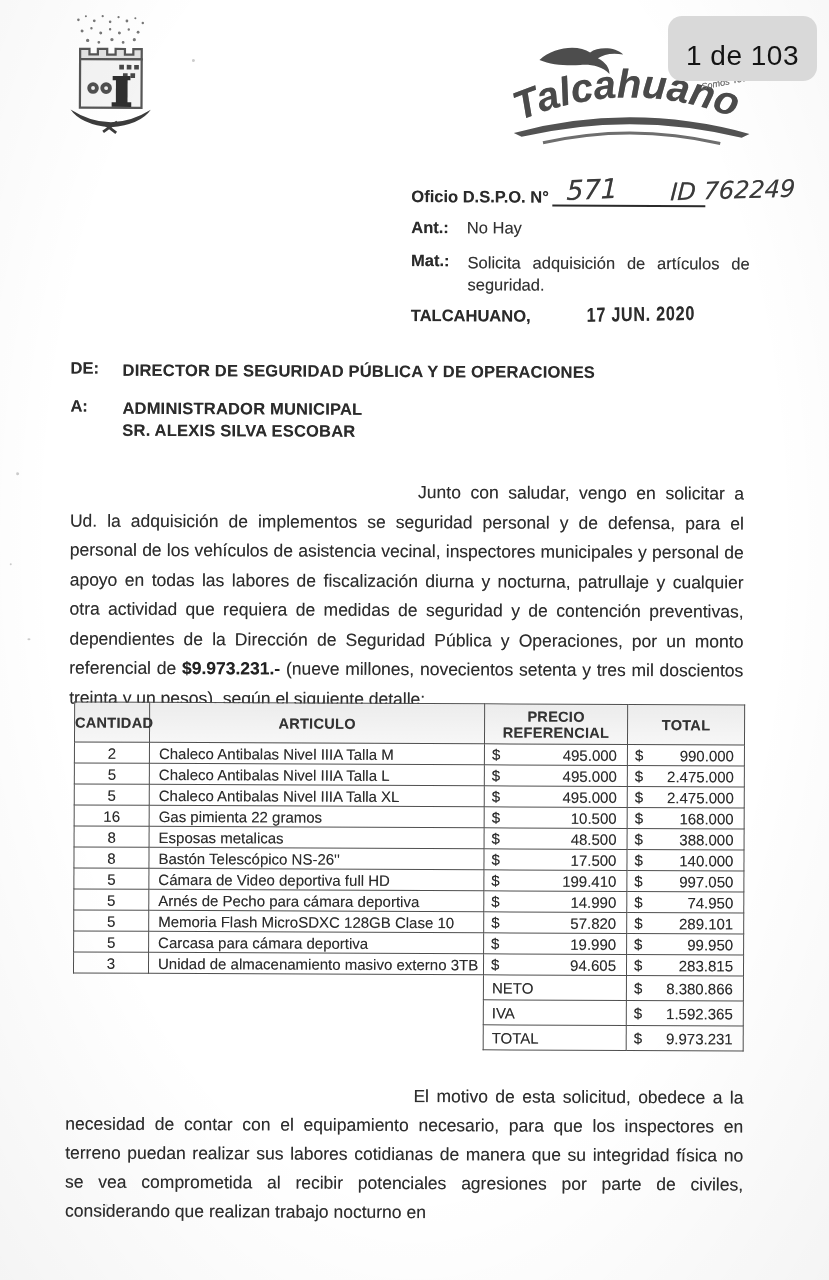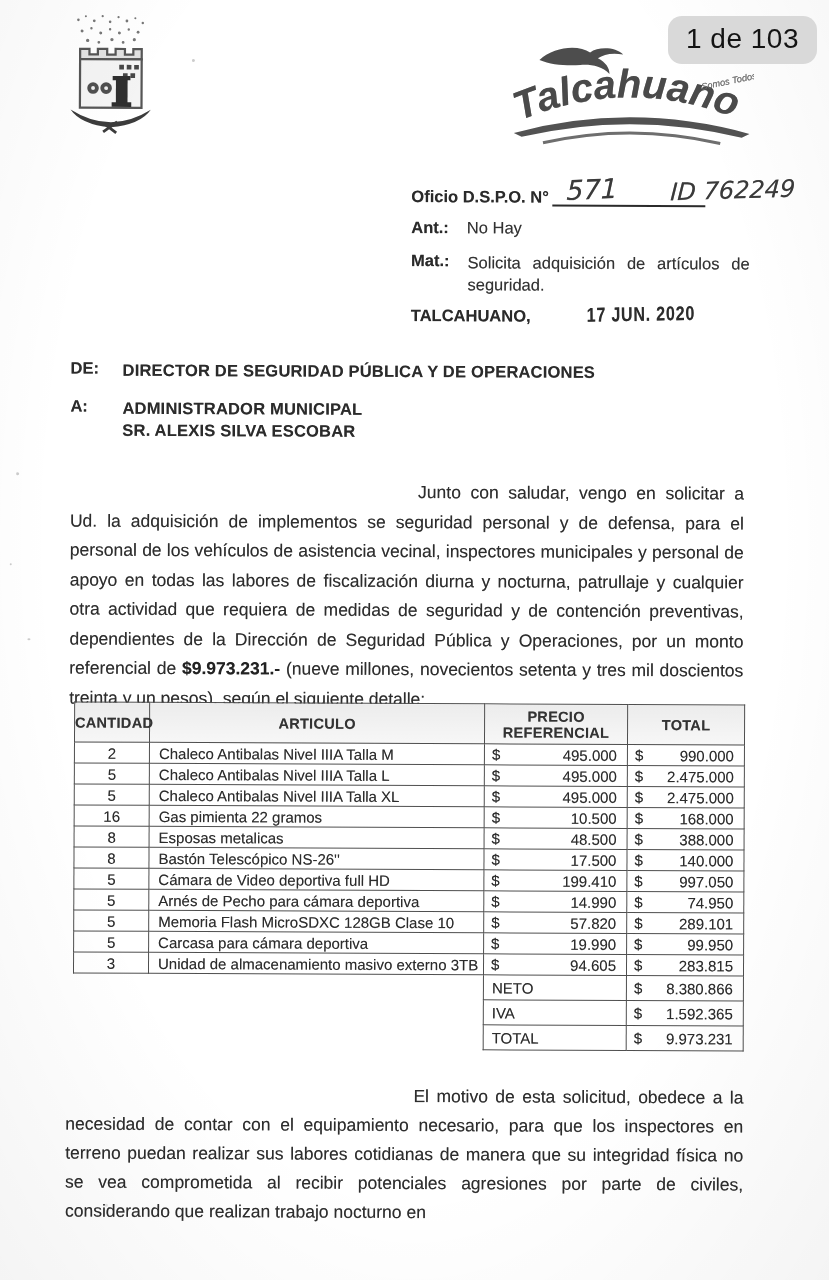--- a/index.html
+++ b/index.html
@@ -15,21 +15,21 @@
     text-shadow:0 0.2px 0.6px rgba(70,70,70,0.55);
     color:#2d2d2d;
   }
   .vignette { position:absolute; inset:0; pointer-events:none;
     background:radial-gradient(ellipse at 50% 42%, rgba(0,0,0,0) 62%, rgba(0,0,0,0.045) 100%); }
   .speck { position:absolute; background:#9a9a9a; border-radius:50%; opacity:.5; }
 
   
   .page-counter {
     position:absolute; top:16px; right:12px; z-index:10;
-    background:#d9d9d9; border-radius:14px; padding:7px 18px 9px;
+    background:#d9d9d9; border-radius:14px; padding:24px 18px 9px;
     font-size:28px; color:#141414; letter-spacing:0.5px;
   }
 
   
   .crest { position:absolute; left:52px; top:10px; }
   .logo  { position:absolute; left:508px; top:38px; }
 
   
   .oficio { position:absolute; left:410px; top:172px; width:405px; font-size:16.5px; }
   .oficio .row { position:absolute; left:0; display:flex; }

